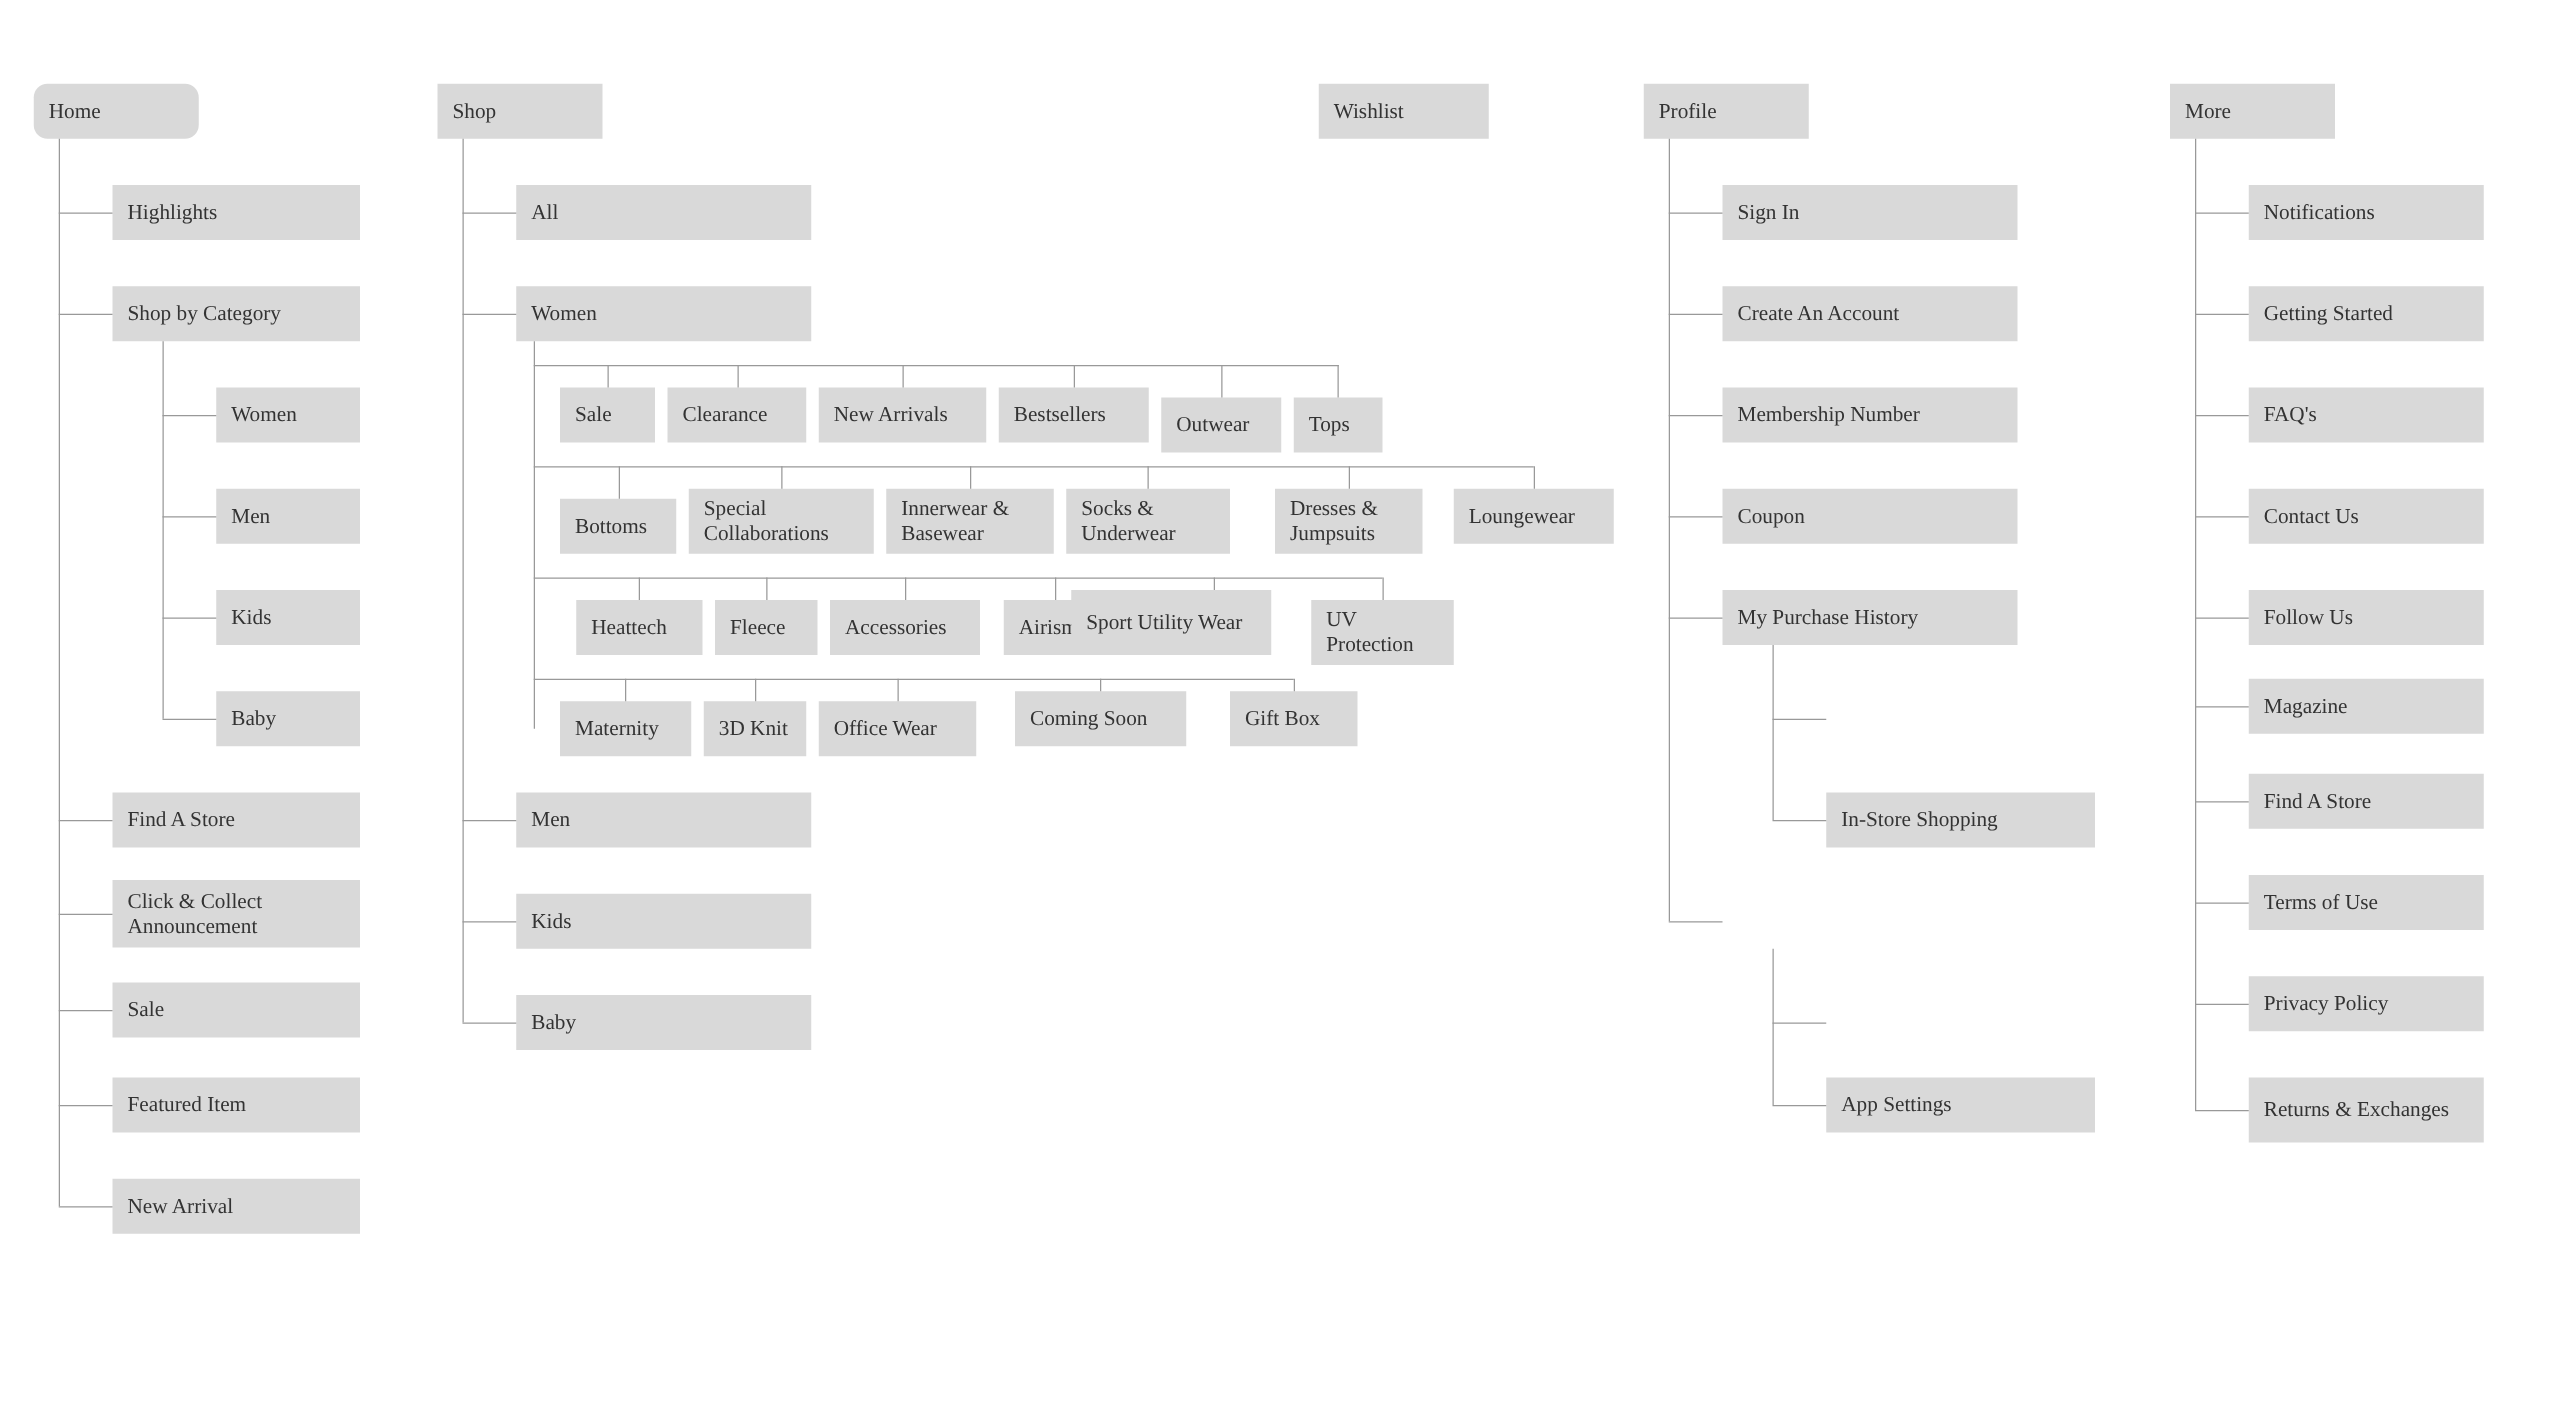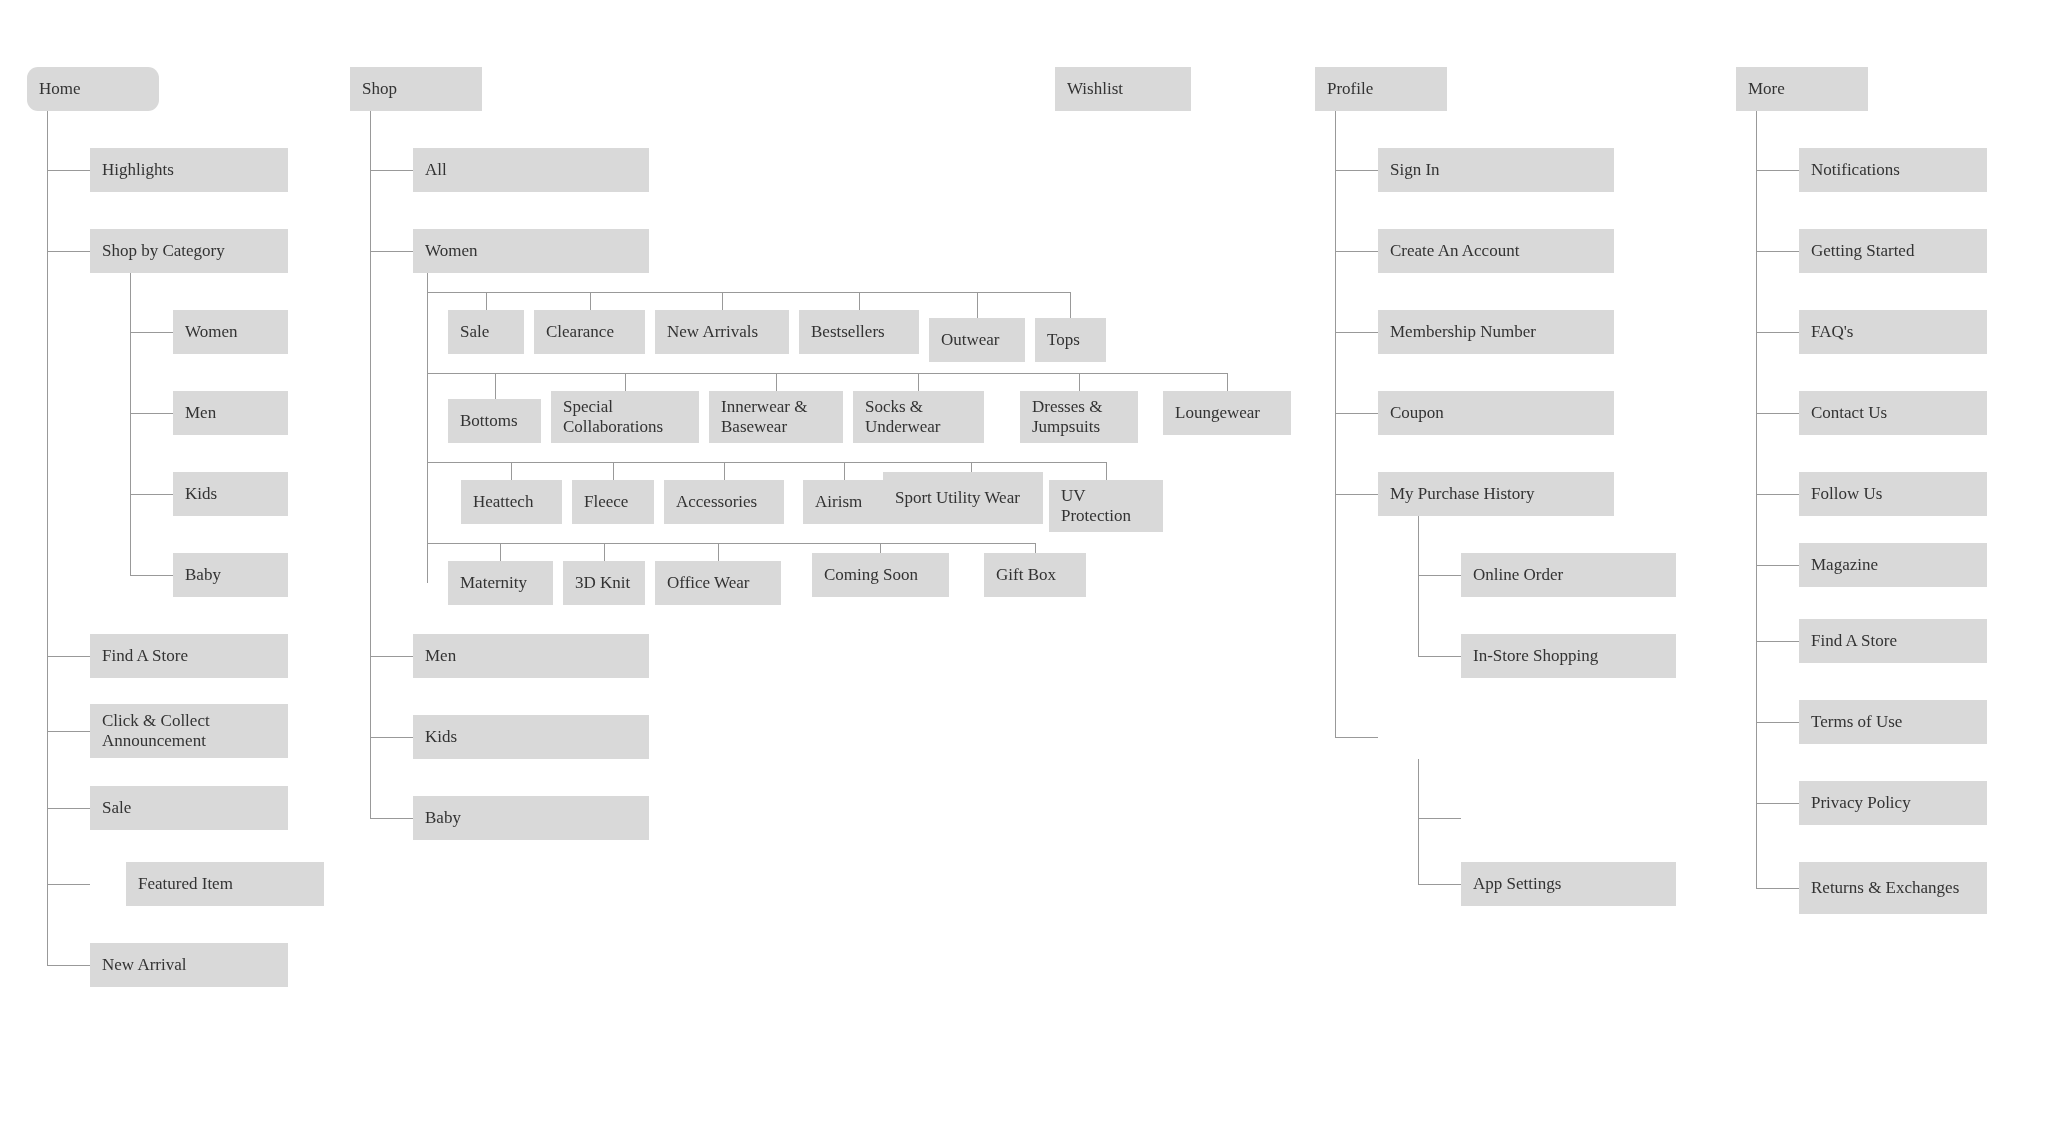--- a/index.html
+++ b/index.html
@@ -39,21 +39,21 @@
   <div class="node" style="left:90px;top:229px;width:198px;height:44px;">Shop by Category</div>
 
   <div class="node" style="left:173px;top:310px;width:115px;height:44px;">Women</div>
   <div class="node" style="left:173px;top:391px;width:115px;height:44px;">Men</div>
   <div class="node" style="left:173px;top:472px;width:115px;height:44px;">Kids</div>
   <div class="node" style="left:173px;top:553px;width:115px;height:44px;">Baby</div>
 
   <div class="node" style="left:90px;top:634px;width:198px;height:44px;">Find A Store</div>
   <div class="node" style="left:90px;top:704px;width:198px;height:54px;">Click &amp; Collect Announcement</div>
   <div class="node" style="left:90px;top:786px;width:198px;height:44px;">Sale</div>
-  <div class="node" style="left:90px;top:862px;width:198px;height:44px;margin-left:36px;">Featured Item</div>
+  <div class="node" style="left:90px;top:862px;width:198px;height:44px;">Featured Item</div>
   <div class="node" style="left:90px;top:943px;width:198px;height:44px;">New Arrival</div>
 
   <div class="seg" style="left:47px;top:111px;width:1px;height:854px;"></div>
   <div class="seg" style="left:47px;top:170px;width:43px;height:1px;"></div>
   <div class="seg" style="left:47px;top:251px;width:43px;height:1px;"></div>
   <div class="seg" style="left:47px;top:656px;width:43px;height:1px;"></div>
   <div class="seg" style="left:47px;top:731px;width:43px;height:1px;"></div>
   <div class="seg" style="left:47px;top:808px;width:43px;height:1px;"></div>
   <div class="seg" style="left:47px;top:884px;width:43px;height:1px;"></div>
   <div class="seg" style="left:47px;top:965px;width:43px;height:1px;"></div>
@@ -83,21 +83,21 @@
   <div class="node" style="left:551px;top:391px;width:148px;height:52px;">Special Collaborations</div>
   <div class="node" style="left:709px;top:391px;width:134px;height:52px;">Innerwear &amp; Basewear</div>
   <div class="node" style="left:853px;top:391px;width:131px;height:52px;">Socks &amp; Underwear</div>
   <div class="node" style="left:1020px;top:391px;width:118px;height:52px;">Dresses &amp; Jumpsuits</div>
   <div class="node" style="left:1163px;top:391px;width:128px;height:44px;">Loungewear</div>
 
   <div class="node" style="left:461px;top:480px;width:101px;height:44px;">Heattech</div>
   <div class="node" style="left:572px;top:480px;width:82px;height:44px;">Fleece</div>
   <div class="node" style="left:664px;top:480px;width:120px;height:44px;">Accessories</div>
   <div class="node" style="left:803px;top:480px;width:82px;height:44px;">Airism</div>
-  <div class="node" style="left:883px;top:472px;width:160px;height:52px;padding-right:12px;">Sport Utility Wear</div>
+  <div class="node" style="left:857px;top:472px;width:160px;height:52px;padding-right:12px;">Sport Utility Wear</div>
   <div class="node" style="left:1049px;top:480px;width:114px;height:52px;">UV Protection</div>
 
   <div class="node" style="left:448px;top:561px;width:105px;height:44px;">Maternity</div>
   <div class="node" style="left:563px;top:561px;width:82px;height:44px;">3D Knit</div>
   <div class="node" style="left:655px;top:561px;width:126px;height:44px;">Office Wear</div>
   <div class="node" style="left:812px;top:553px;width:137px;height:44px;">Coming Soon</div>
   <div class="node" style="left:984px;top:553px;width:102px;height:44px;">Gift Box</div>
 
   <div class="seg" style="left:370px;top:111px;width:1px;height:707px;"></div>
   <div class="seg" style="left:370px;top:170px;width:43px;height:1px;"></div>
@@ -141,21 +141,20 @@
 
   <div class="node" style="left:1055px;top:67px;width:136px;height:44px;">Wishlist</div>
 
   <div class="node" style="left:1315px;top:67px;width:132px;height:44px;">Profile</div>
 
   <div class="node" style="left:1378px;top:229px;width:236px;height:44px;">Create An Account</div>
   <div class="node" style="left:1378px;top:148px;width:236px;height:44px;">Sign In</div>
   <div class="node" style="left:1378px;top:310px;width:236px;height:44px;">Membership Number</div>
   <div class="node" style="left:1378px;top:391px;width:236px;height:44px;">Coupon</div>
   <div class="node" style="left:1378px;top:472px;width:236px;height:44px;">My Purchase History</div>
-  <div class="node" style="left:1461px;top:553px;width:215px;height:44px;">Online Order</div>
   <div class="node" style="left:1461px;top:634px;width:215px;height:44px;">In-Store Shopping</div>
   <div class="node" style="left:1461px;top:862px;width:215px;height:44px;">App Settings</div>
 
   <div class="seg" style="left:1335px;top:111px;width:1px;height:626px;"></div>
   <div class="seg" style="left:1335px;top:170px;width:43px;height:1px;"></div>
   <div class="seg" style="left:1335px;top:251px;width:43px;height:1px;"></div>
   <div class="seg" style="left:1335px;top:332px;width:43px;height:1px;"></div>
   <div class="seg" style="left:1335px;top:413px;width:43px;height:1px;"></div>
   <div class="seg" style="left:1335px;top:494px;width:43px;height:1px;"></div>
   <div class="seg" style="left:1335px;top:737px;width:43px;height:1px;"></div>

